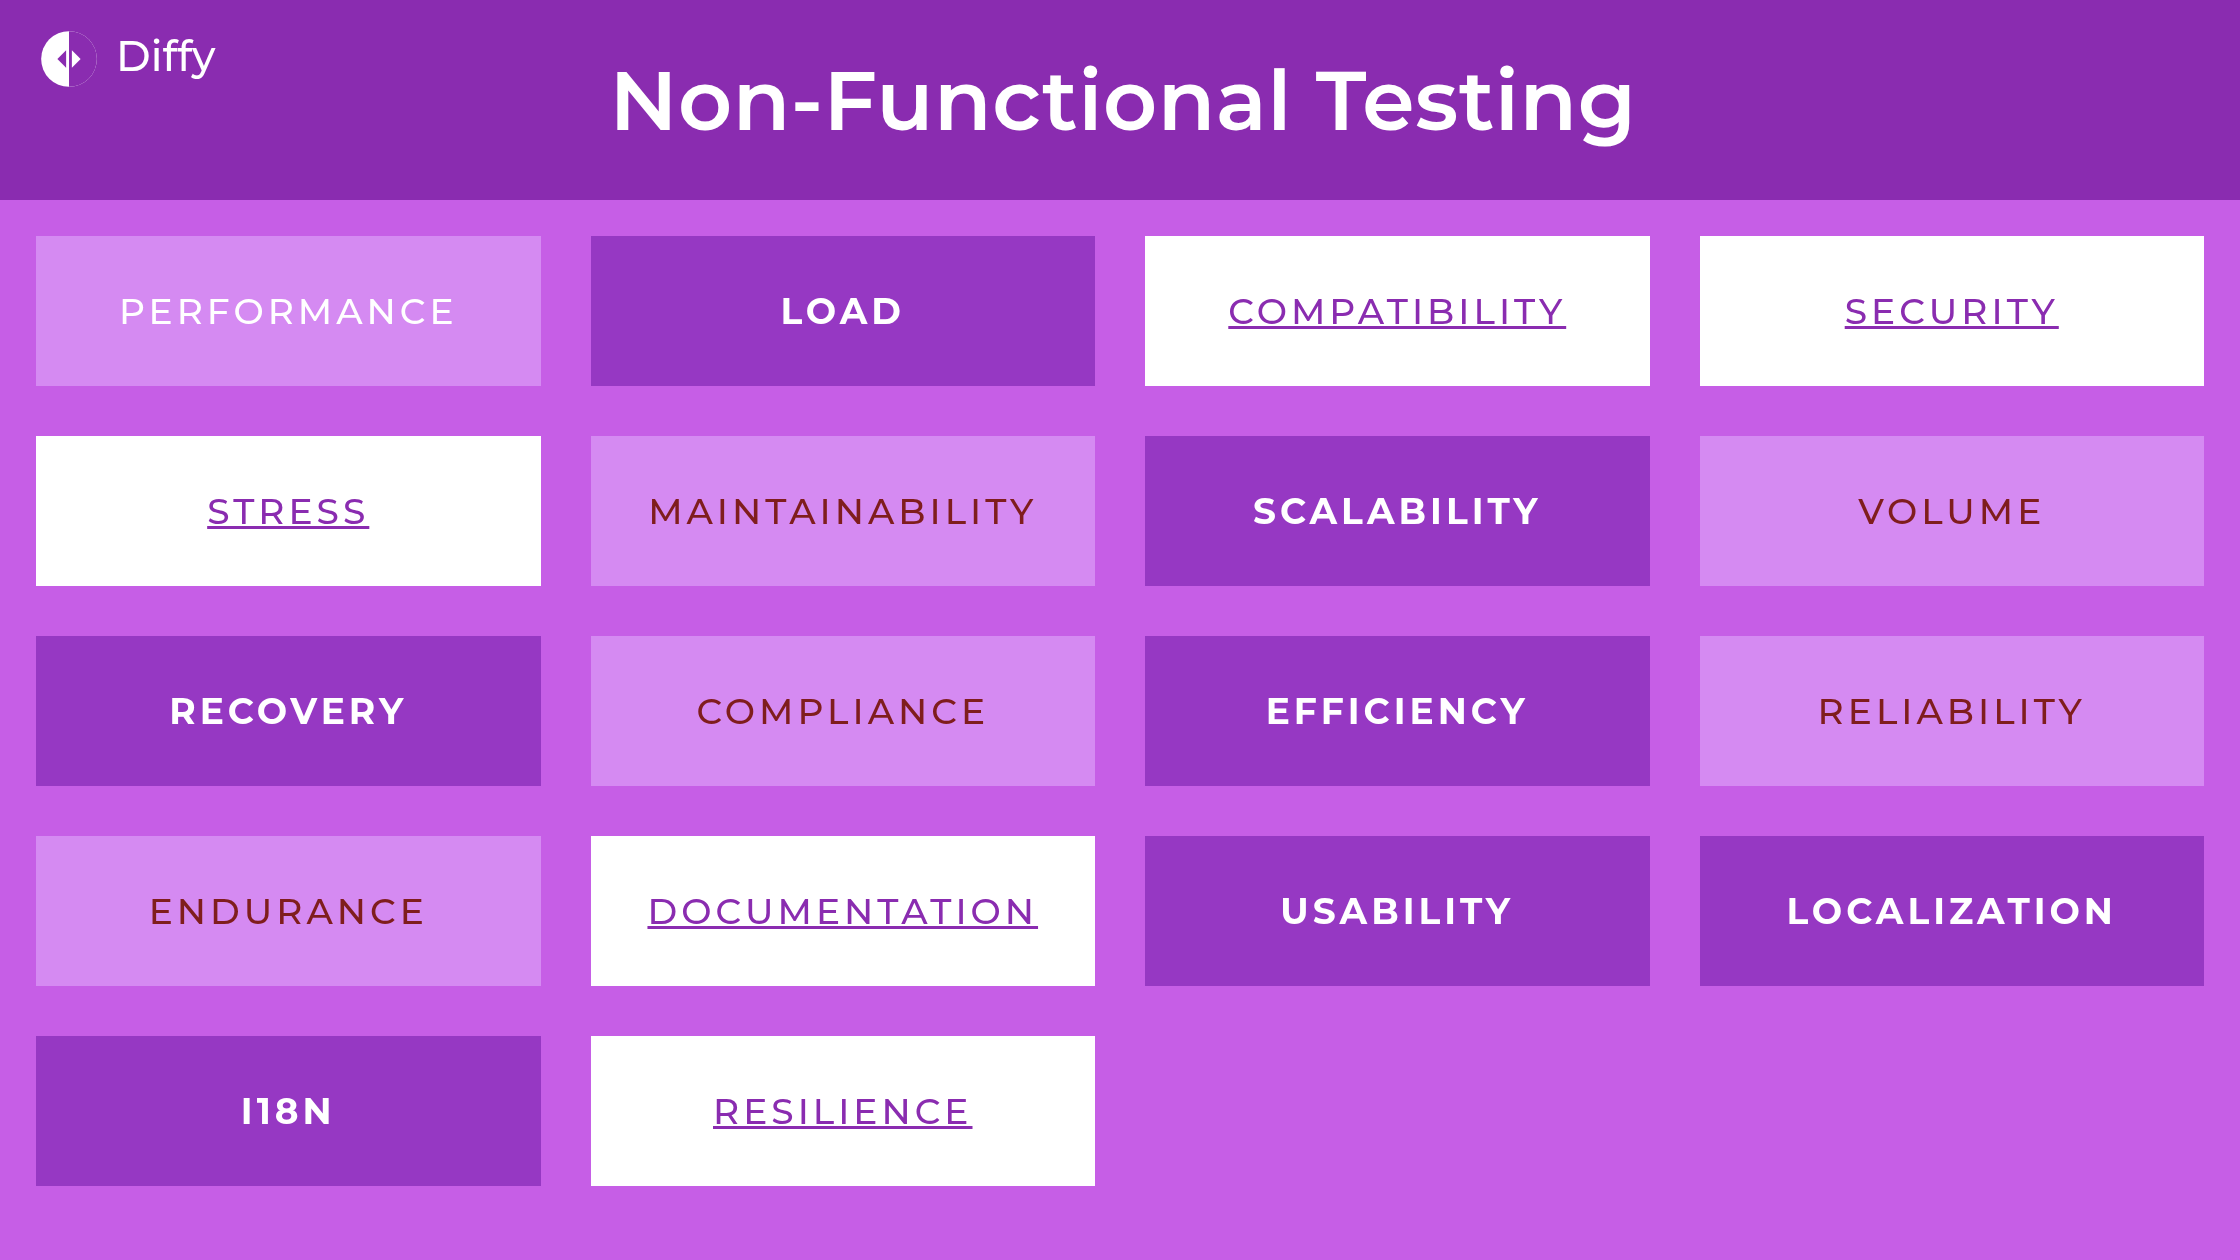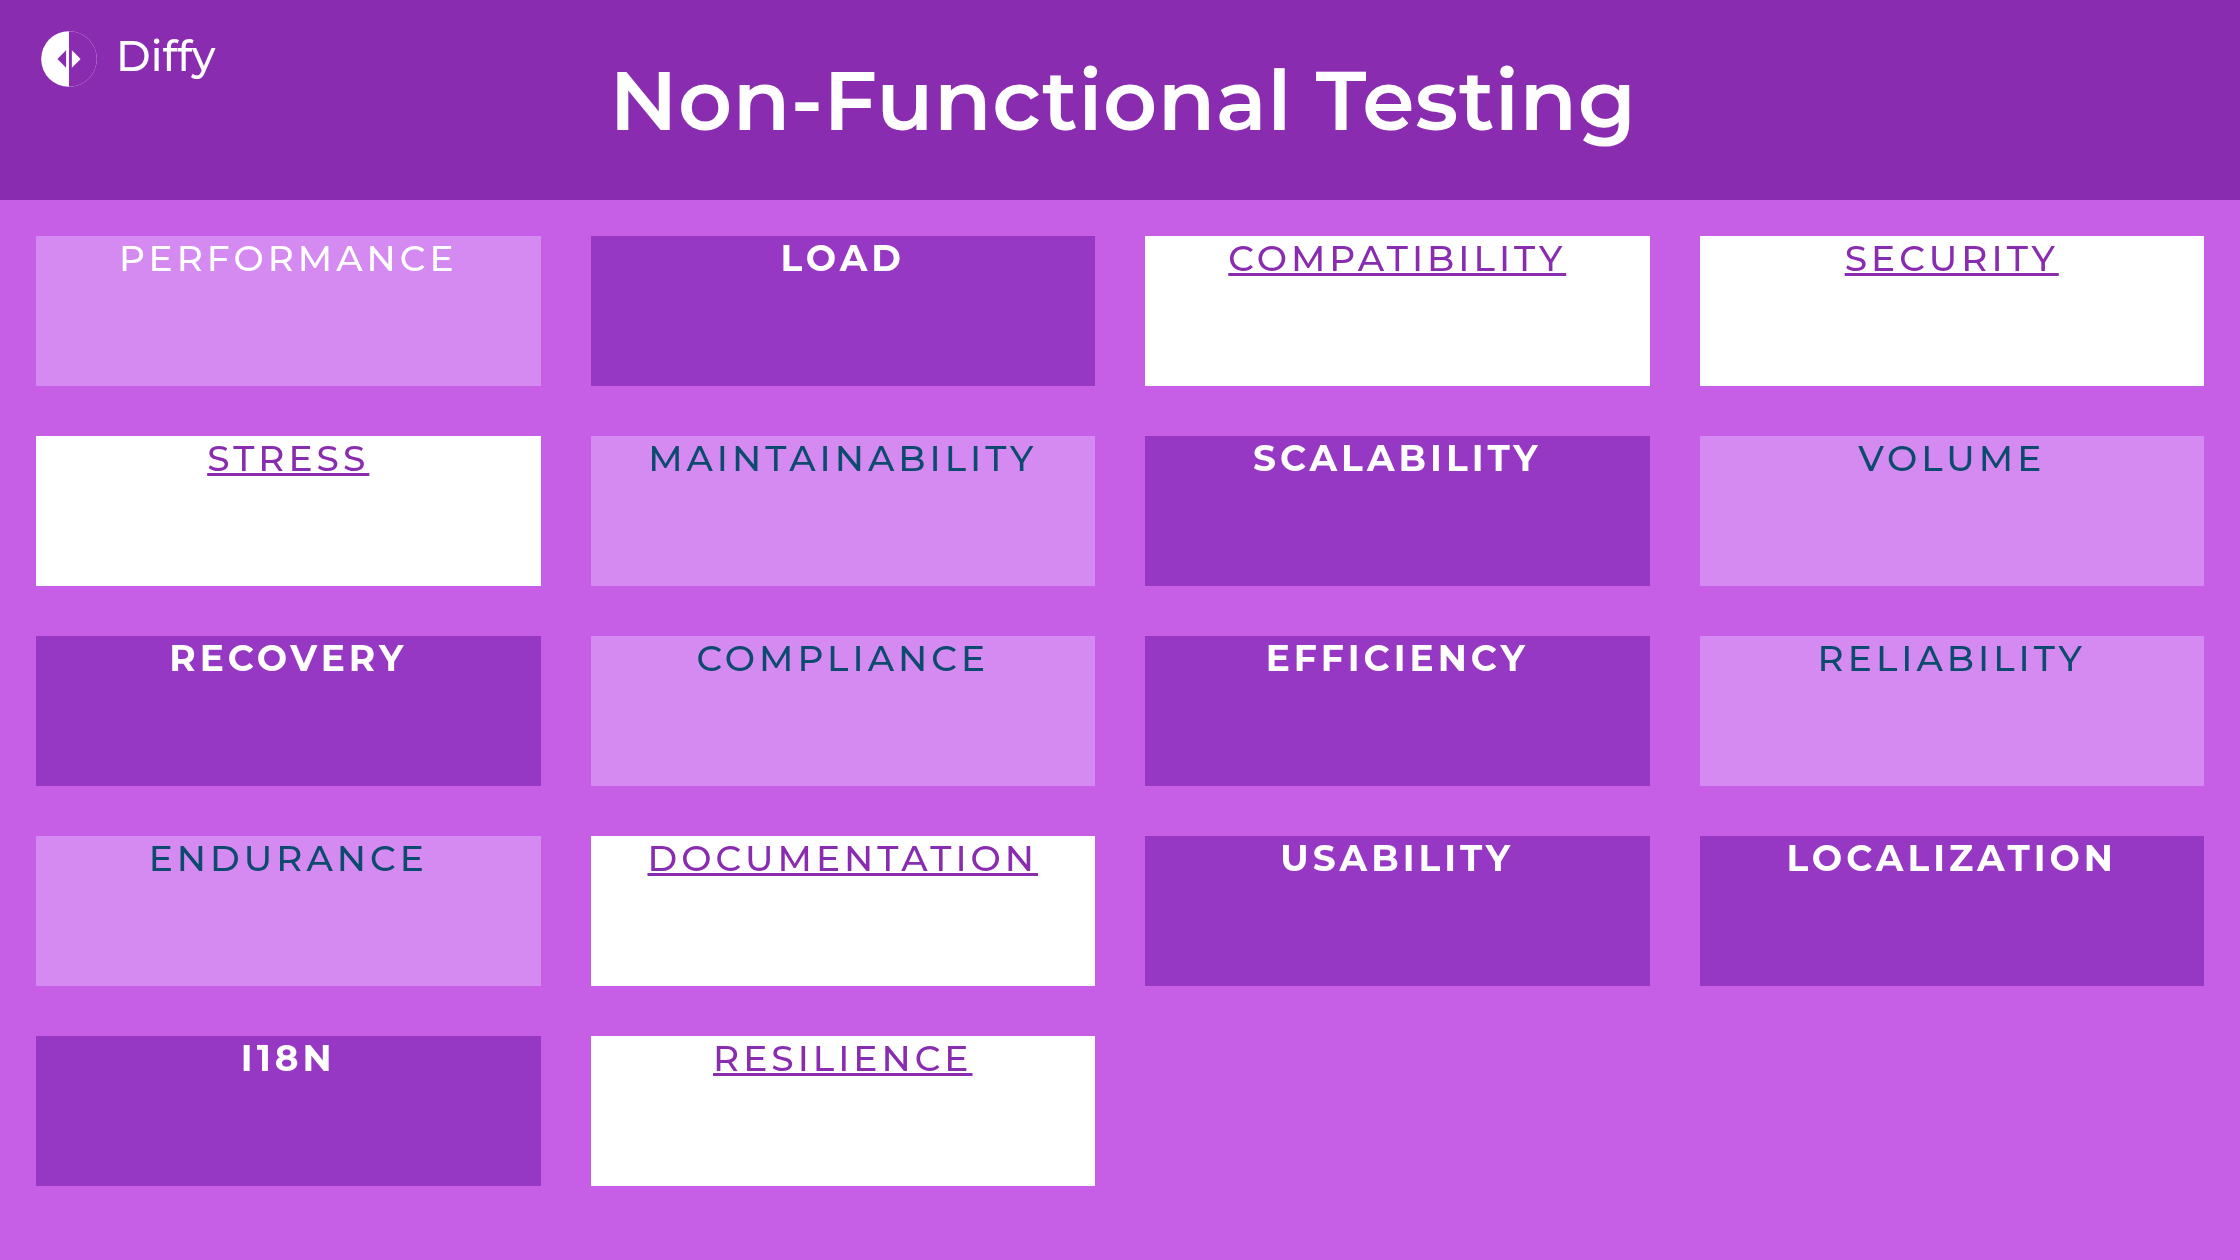--- a/index.html
+++ b/index.html
@@ -42,28 +42,29 @@
   }
   .grid {
     padding: 36px 36px 36px 36px;
     display: grid;
     grid-template-columns: repeat(4, 1fr);
     grid-template-rows: repeat(5, 150px);
     gap: 50px 50px;
   }
   .tile {
     display: flex;
+    align-items: center;
     justify-content: center;
     font-size: 36px;
     font-weight: 500;
     letter-spacing: 4px;
     text-transform: uppercase;
   }
   .v-dark  { background: #9638c3; color: #fff; font-weight: bold; }
-  .v-light { background: #d58af2; color: #0c4a6e; }
+  .v-light { background: #d58af2; color: #7f1d1d; }
   .v-white { background: #ffffff; color: #8a2cb0; text-decoration: underline; }
   .v-med   { background: #d58af2; color: #fff; }
   .logo-svg { width: 58px; height: 58px; }
 </style>
 </head>
 <body>
 
 <div class="header">
   <div class="logo-wrap">
     <svg class="logo-svg" viewBox="0 0 100 100">

